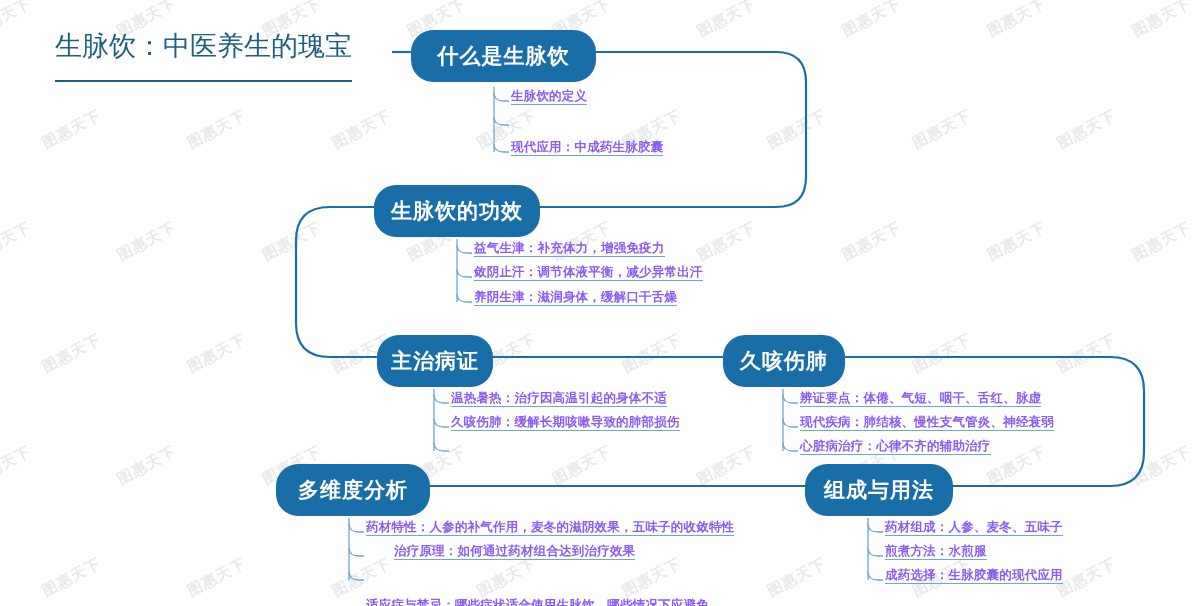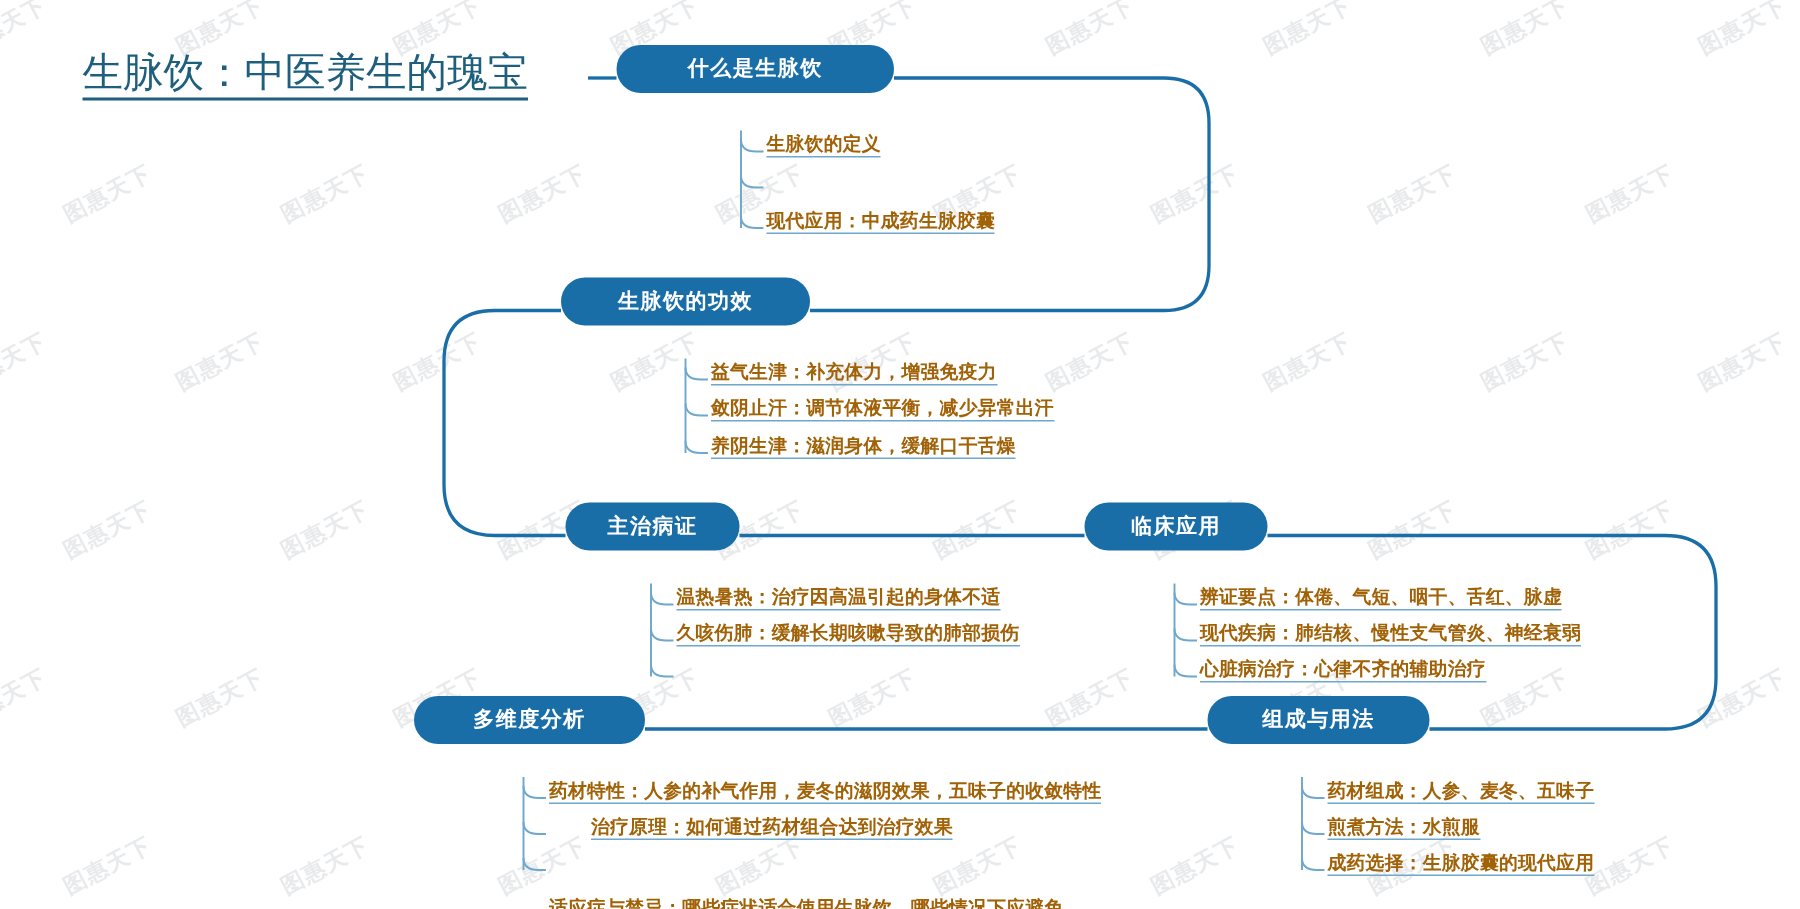--- a/index.html
+++ b/index.html
@@ -29,48 +29,48 @@
   #links{position:absolute;inset:0;z-index:1;pointer-events:none;}
   #links path,#links line{fill:none;stroke:#1a6ea8;stroke-width:2.2;}
   #links .stub{stroke-width:1.3;stroke:#6fa8cc;}
 
   
   .root-title{
     position:absolute;z-index:3;
     color:#1f5f7e;
     font-size:27px;
     font-weight:400;
-    font-family:Liberation Sans, sans-serif;
+    font-family:Liberation Mono, monospace;
     white-space:nowrap;
     border-bottom:2px solid #1f5f7e;
-    padding-bottom:1px;
+    padding-bottom:16px;
     line-height:1.1;
   }
 
   
   .node{
     position:absolute;z-index:3;
     background:#1a6ea8;
     color:#ffffff;
     border-radius:22px;
-    font-size:14px;
+    font-size:21px;
     font-weight:700;
     font-family:"DejaVu Serif","Liberation Serif",serif;
     display:flex;align-items:center;justify-content:center;
     white-space:nowrap;
     letter-spacing:1px;
     box-sizing:border-box;
     padding:0 18px;
-    height:32px;
+    height:52px;
   }
 
   
   .leaf{
     position:absolute;z-index:3;
-    color:#a16207;
+    color:#8b5cf6;
     font-size:12.5px;
     font-weight:700;
     font-family:"DejaVu Sans","Liberation Sans",sans-serif;
     white-space:nowrap;
     border-bottom:1.4px solid #6fa8cc;
     padding-bottom:1px;
     line-height:15px;
     letter-spacing:0.2px;
   }
 </style>
@@ -186,21 +186,21 @@
 
   <div class="node" style="left:374px;top:185px;width:166px;">
     <span>生脉饮的功效</span>
   </div>
 
   <div class="node" style="left:377px;top:335px;width:116px;">
     <span>主治病证</span>
   </div>
 
   <div class="node" style="left:723px;top:335px;width:122px;">
-    <span>临床应用</span>
+    <span>久咳伤肺</span>
   </div>
 
   <div class="node" style="left:276px;top:464px;width:154px;">
     <span>多维度分析</span>
   </div>
 
   <div class="node" style="left:805px;top:464px;width:148px;">
     <span>组成与用法</span>
   </div>
 

